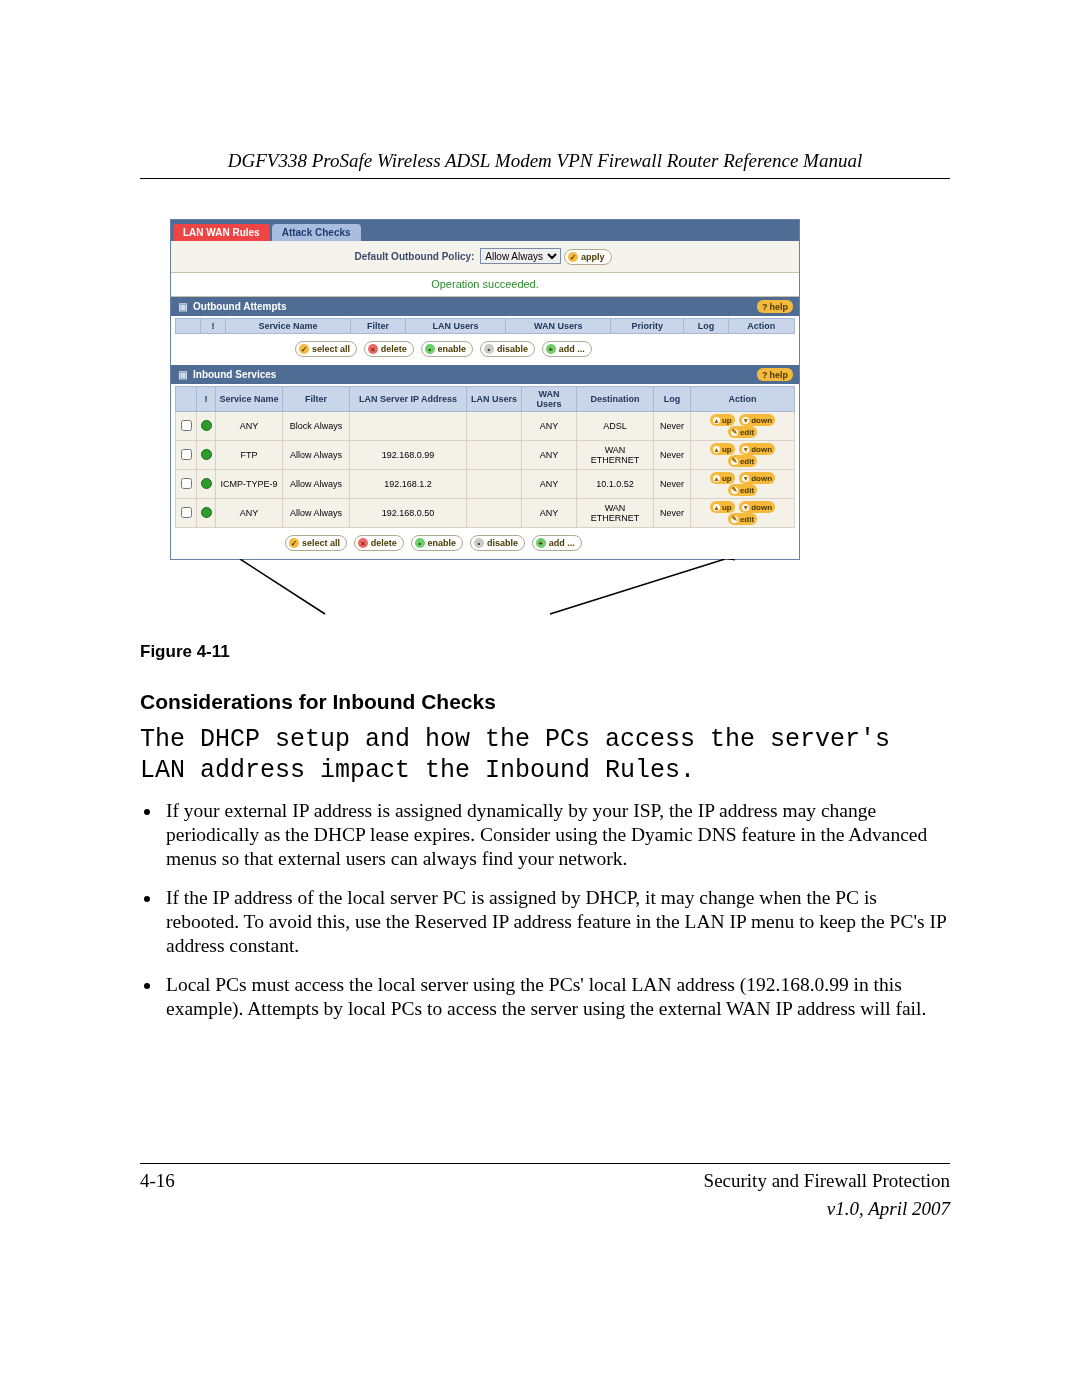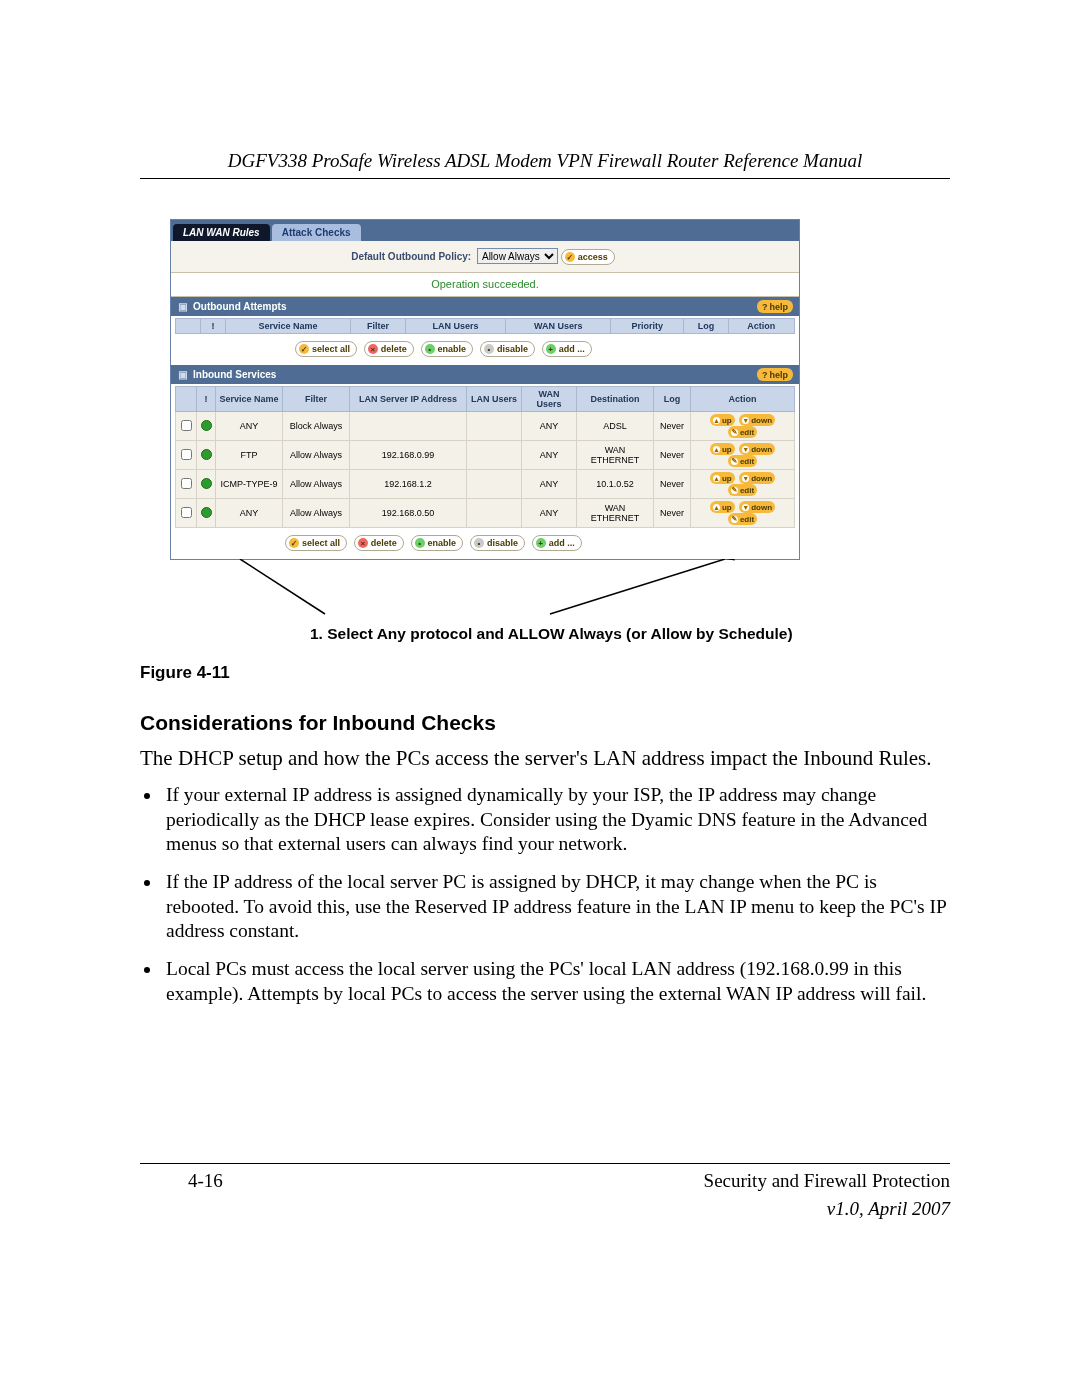--- a/index.html
+++ b/index.html
@@ -46,23 +46,22 @@
   .tab {
     display: inline-block;
     padding: 3px 10px 3px 10px;
     border-top-left-radius: 4px;
     border-top-right-radius: 4px;
     margin-right: 2px;
     font-weight: bold;
     font-size: 10px;
   }
   .tab-active {
-    background: #0f172a;
+    background: #ef4444;
     color: #fff;
-    font-style: italic;
   }
   .tab-inactive {
     background: #a9bede;
     color: #1e3c72;
   }
   .policy-bar {
     background: #f6f3ec;
     border-bottom: 1px solid #c8c0aa;
     text-align: center;
     padding: 7px 0;
@@ -190,64 +189,65 @@
   }
 
   .h2 {
     font-family: Arial, Helvetica, sans-serif;
     font-weight: bold;
     font-size: 21px;
     margin-top: 28px;
     margin-bottom: 10px;
   }
   .body-p {
-    font-size: 21px;
+    font-size: 25px;
     margin: 6px 0 12px 0;
     line-height: 1.25;
+    font-family: Liberation Mono, monospace;
   }
   ul.bullets {
     padding-left: 22px;
     margin-top: 6px;
   }
   ul.bullets li {
     font-size: 19.5px;
     line-height: 1.25;
     margin-bottom: 14px;
     padding-left: 4px;
   }
 
   .footer {
     position: absolute;
     left: 140px; right: 130px; bottom: 80px;
     border-top: 1px solid #000;
     padding-top: 6px;
     font-size: 19px;
   }
-  .footer-row { display: flex; justify-content: space-between; margin-left: 48px; }
+  .footer-row { display: flex; justify-content: space-between; }
   .footer-ver { text-align: right; font-style: italic; margin-top: 6px; font-size: 19px; }
 </style>
 </head>
 <body>
 
 <div class="page">
   <div class="doc-header">DGFV338 ProSafe Wireless ADSL Modem VPN Firewall Router Reference Manual</div>
 
   <div class="router-ui">
     <div class="tabs-bar">
       <span class="tab tab-active">LAN WAN Rules</span>
       <span class="tab tab-inactive">Attack Checks</span>
     </div>
     <div class="policy-bar">
       <span class="policy-label">Default Outbound Policy:</span>
       <select class="policy-select">
         <option>Allow Always</option>
       </select>
       <span class="pill-btn">
         <span class="pill-icon pi-orange">✓</span>
-        <span>access</span>
+        <span>apply</span>
       </span>
     </div>
     <div class="status-msg">Operation succeeded.</div>
 
     <div class="section-header">
       <span><span class="toggler">▣</span><span>Outbound Attempts</span></span>
       <span class="section-right">
         <span class="help-pill">
             <span class="qmark">?</span>
             <span>help</span>
@@ -455,21 +455,20 @@
 
       <line x1="70" y1="0" x2="155" y2="55" stroke="#000" stroke-width="1.5" marker-start="url(#ah)"></line>
 
       <line x1="555" y1="0" x2="380" y2="55" stroke="#000" stroke-width="1.5" marker-start="url(#ah)"></line>
 
       <ellipse cx="300" cy="-20" rx="305" ry="12" fill="none" stroke="#000" stroke-width="1.6"></ellipse>
     </svg>
   </div>
 
   <div class="captions">
-    <div>1. Select Any protocol and ALLOW Always (or Allow by Schedule)</div>
   </div>
 
   <div class="figure-label">Figure 4-11</div>
 
   <div class="h2">Considerations for Inbound Checks</div>
   <div class="body-p">The DHCP setup and how the PCs access the server's LAN address impact the Inbound Rules.</div>
   <ul class="bullets">
     <li>If your external IP address is assigned dynamically by your ISP, the IP address may change periodically as the DHCP lease expires. Consider using the Dyamic DNS feature in the Advanced menus so that external users can always find your network.</li>
     <li>If the IP address of the local server PC is assigned by DHCP, it may change when the PC is rebooted. To avoid this, use the Reserved IP address feature in the LAN IP menu to keep the PC's IP address constant.</li>
     <li>Local PCs must access the local server using the PCs' local LAN address (192.168.0.99 in this example). Attempts by local PCs to access the server using the external WAN IP address will fail.</li>

